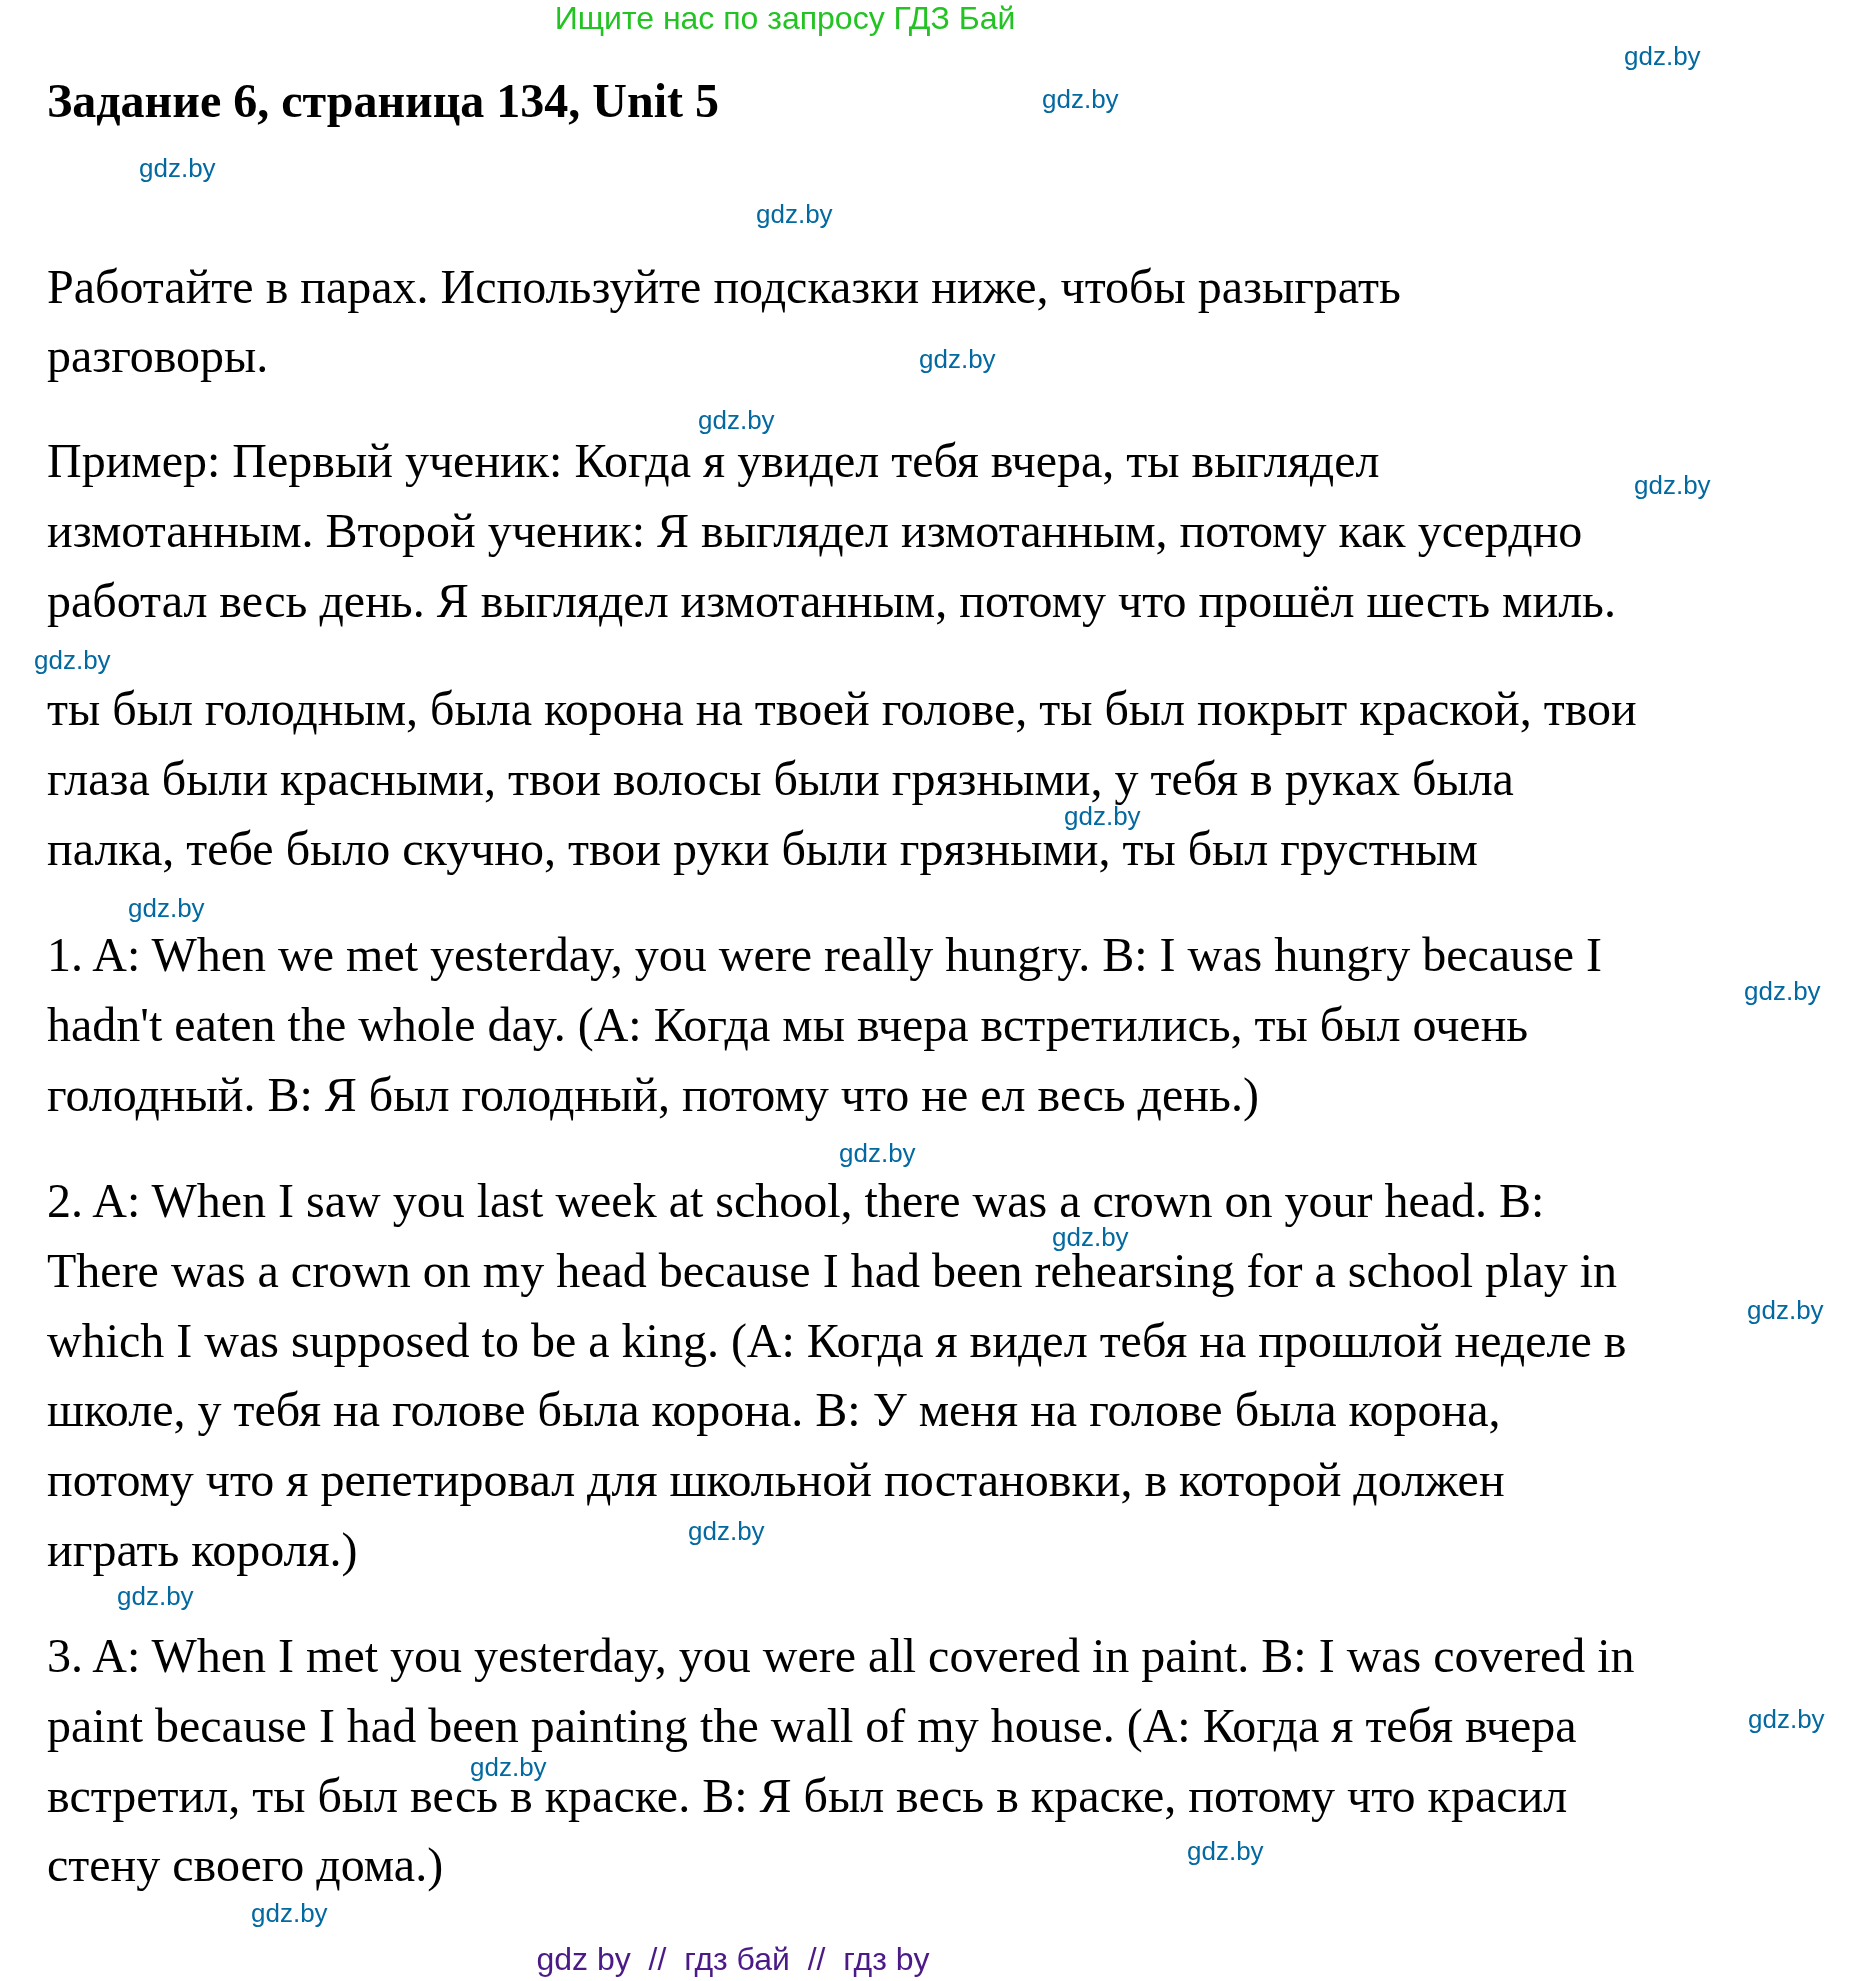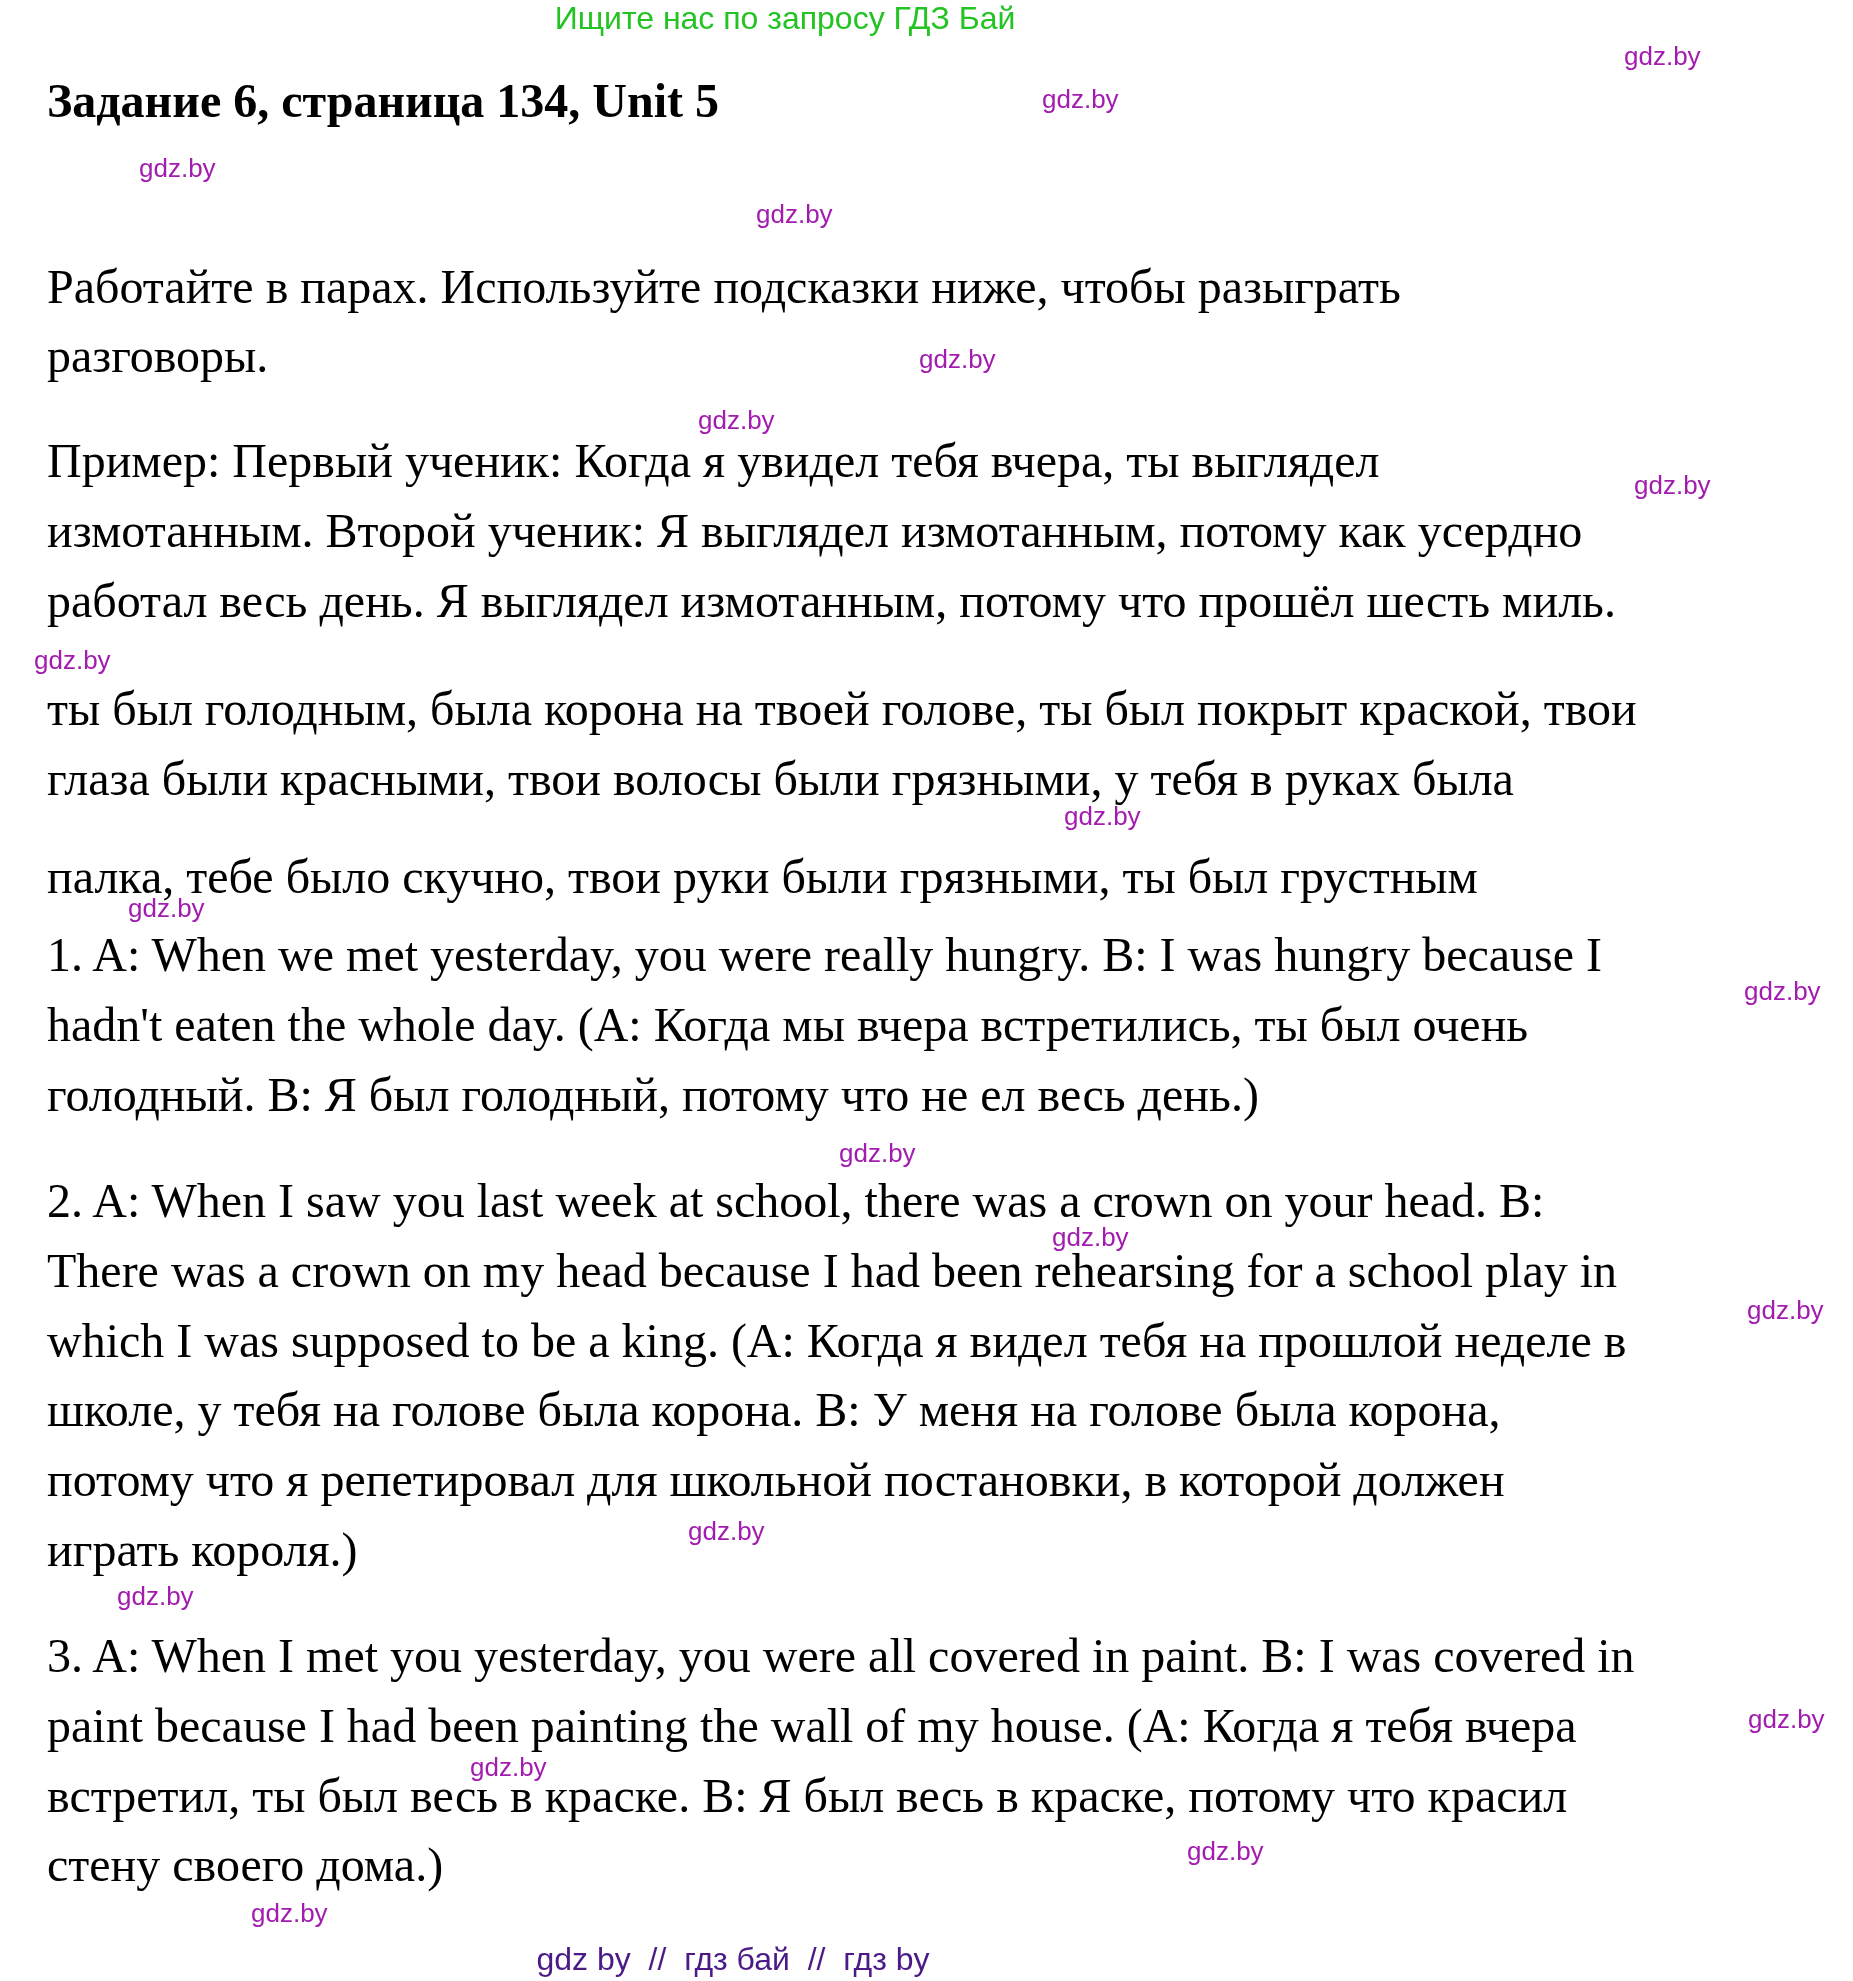--- a/index.html
+++ b/index.html
@@ -4,42 +4,42 @@
 <style>
   html, body { margin:0; padding:0; background:#ffffff; }
   body { width:1854px; height:1981px; position:relative; overflow:hidden; }
   .top-banner { position:absolute; left:0; width:1570px; top:0; text-align:center;
     font-family:"Liberation Sans", sans-serif; font-size:32px; color:#22c322; line-height:36px; }
   .title { position:absolute; left:47px; top:65px; font-family:"Liberation Serif", serif;
     font-weight:bold; font-size:48px; color:#000; line-height:72px; white-space:nowrap; }
   .line { position:absolute; left:47px; font-family:"Liberation Serif", serif; font-size:48px;
     color:#000; line-height:58px; white-space:nowrap; }
   .bold { font-weight:normal; }
-  .wm { position:absolute; font-family:"Liberation Sans", sans-serif; font-size:26px; color:#a21caf;
+  .wm { position:absolute; font-family:"Liberation Sans", sans-serif; font-size:26px; color:#0369a1;
     line-height:31px; white-space:nowrap; }
   .footer { position:absolute; left:0; width:1466px; top:1941px; text-align:center;
     font-family:"Liberation Sans", sans-serif; font-size:32px; color:#4b1a87; line-height:36px; white-space:pre; }
 </style>
 </head>
 <body>
 
 <div class="top-banner">Ищите нас по запросу ГДЗ Бай</div>
 
 <div class="title">Задание 6, страница 134, Unit 5</div>
 
 <div class="line bold" style="top:258px">Работайте в парах. Используйте подсказки ниже, чтобы разыграть</div>
 <div class="line bold" style="top:327px">разговоры.</div>
 
 <div class="line" style="top:432px">Пример: Первый ученик: Когда я увидел тебя вчера, ты выглядел</div>
 <div class="line" style="top:502px">измотанным. Второй ученик: Я выглядел измотанным, потому как усердно</div>
 <div class="line" style="top:572px">работал весь день. Я выглядел измотанным, потому что прошёл шесть миль.</div>
 
 <div class="line" style="top:680px">ты был голодным, была корона на твоей голове, ты был покрыт краской, твои</div>
 <div class="line" style="top:750px">глаза были красными, твои волосы были грязными, у тебя в руках была</div>
-<div class="line" style="top:848px">палка, тебе было скучно, твои руки были грязными, ты был грустным</div>
+<div class="line" style="top:820px">палка, тебе было скучно, твои руки были грязными, ты был грустным</div>
 
 <div class="line" style="top:926px">1. A: When we met yesterday, you were really hungry. B: I was hungry because I</div>
 <div class="line" style="top:996px">hadn't eaten the whole day. (A: Когда мы вчера встретились, ты был очень</div>
 <div class="line" style="top:1066px">голодный. B: Я был голодный, потому что не ел весь день.)</div>
 
 <div class="line" style="top:1172px">2. A: When I saw you last week at school, there was a crown on your head. B:</div>
 <div class="line" style="top:1242px">There was a crown on my head because I had been rehearsing for a school play in</div>
 <div class="line" style="top:1312px">which I was supposed to be a king. (A: Когда я видел тебя на прошлой неделе в</div>
 <div class="line" style="top:1381px">школе, у тебя на голове была корона. B: У меня на голове была корона,</div>
 <div class="line" style="top:1451px">потому что я репетировал для школьной постановки, в которой должен</div>

